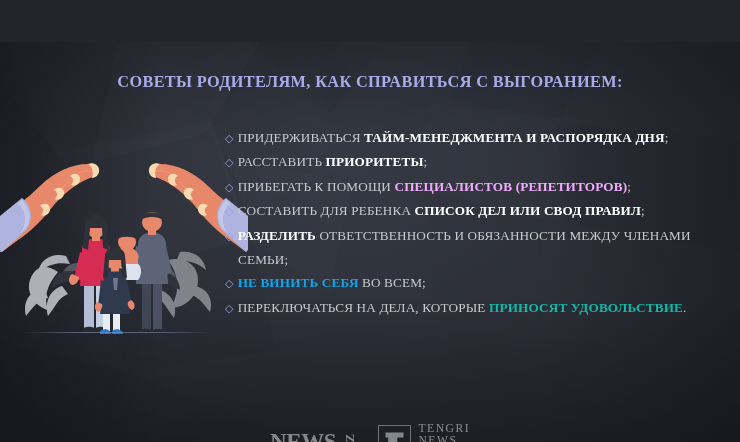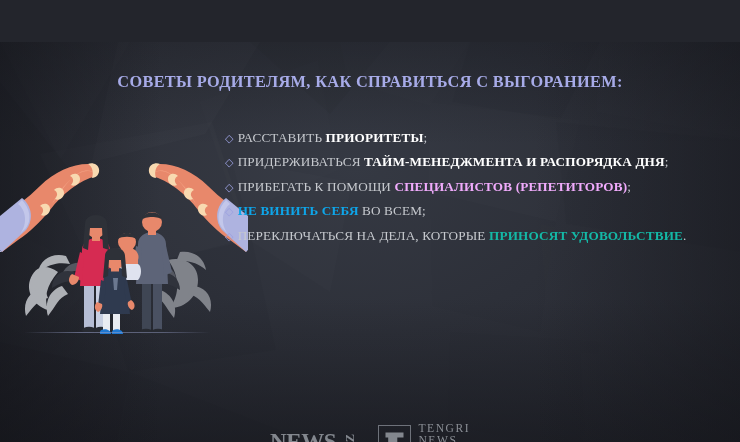--- a/index.html
+++ b/index.html
@@ -312,23 +312,25 @@
 
         <path d="M222 70 L246 92 C256 82 258 66 248 56 L226 38 C216 46 214 60 222 70 Z" fill="#aeb3e0"></path>
         <path d="M226 40 C218 48 216 60 222 68 L228 74 C220 64 222 50 230 44 Z" fill="#c3c7ea"></path>
       </g>
     </g>
   </svg>
 
   <div class="ground"></div>
 
   <div class="tips">
+    <div class="tip" style="color: rgb(198, 201, 206);"><span class="dia" style="color: rgb(155, 160, 224);">◇</span><span><span>ПРИДЕРЖИВАТЬСЯ </span><b style="color: rgb(255, 255, 255);">ТАЙМ-МЕНЕДЖМЕНТА И РАСПОРЯДКА ДНЯ</b><span>;</span></span></div>
     <div class="tip" style="color: rgb(198, 201, 206);"><span class="dia" style="color: rgb(155, 160, 224);">◇</span><span><span>РАССТАВИТЬ </span><b style="color: rgb(255, 255, 255);">ПРИОРИТЕТЫ</b><span>;</span></span></div>
-    <div class="tip" style="color: rgb(198, 201, 206);"><span class="dia" style="color: rgb(155, 160, 224);">◇</span><span><span>ПРИДЕРЖИВАТЬСЯ </span><b style="color: rgb(255, 255, 255);">ТАЙМ-МЕНЕДЖМЕНТА И РАСПОРЯДКА ДНЯ</b><span>;</span></span></div>
     <div class="tip" style="color: rgb(198, 201, 206);"><span class="dia" style="color: rgb(155, 160, 224);">◇</span><span><span>ПРИБЕГАТЬ К ПОМОЩИ </span><b style="color: #f0abfc;">СПЕЦИАЛИСТОВ (РЕПЕТИТОРОВ)</b><span>;</span></span></div>
+    <div class="tip" style="color: rgb(198, 201, 206);"><span class="dia" style="color: rgb(155, 160, 224);">◇</span><span><span>СОСТАВИТЬ ДЛЯ РЕБЕНКА </span><b style="color: rgb(255, 255, 255);">СПИСОК ДЕЛ ИЛИ СВОД ПРАВИЛ</b><span>;</span></span></div>
+    <div class="tip" style="color: rgb(198, 201, 206);"><span class="dia" style="color: rgb(155, 160, 224);">◇</span><span><b style="color: rgb(255, 255, 255);">РАЗДЕЛИТЬ</b><span> ОТВЕТСТВЕННОСТЬ И ОБЯЗАННОСТИ МЕЖДУ ЧЛЕНАМИ СЕМЬИ;</span></span></div>
     <div class="tip" style="color: rgb(198, 201, 206);"><span class="dia" style="color: rgb(155, 160, 224);">◇</span><span><b style="color: #0ea5e9;">НЕ ВИНИТЬ СЕБЯ</b><span> ВО ВСЕМ;</span></span></div>
     <div class="tip" style="color: rgb(198, 201, 206);"><span class="dia" style="color: rgb(155, 160, 224);">◇</span><span><span>ПЕРЕКЛЮЧАТЬСЯ НА ДЕЛА, КОТОРЫЕ </span><b style="color: #14b8a6;">ПРИНОСЯТ УДОВОЛЬСТВИЕ</b><span>.</span></span></div>
   </div>
 
   <div class="footer">
     <div class="kipd">
       <span class="kipd-main">NEWS.</span>
       <span class="kipd-kz">KZ</span>
     </div>
     <div class="tengri">

